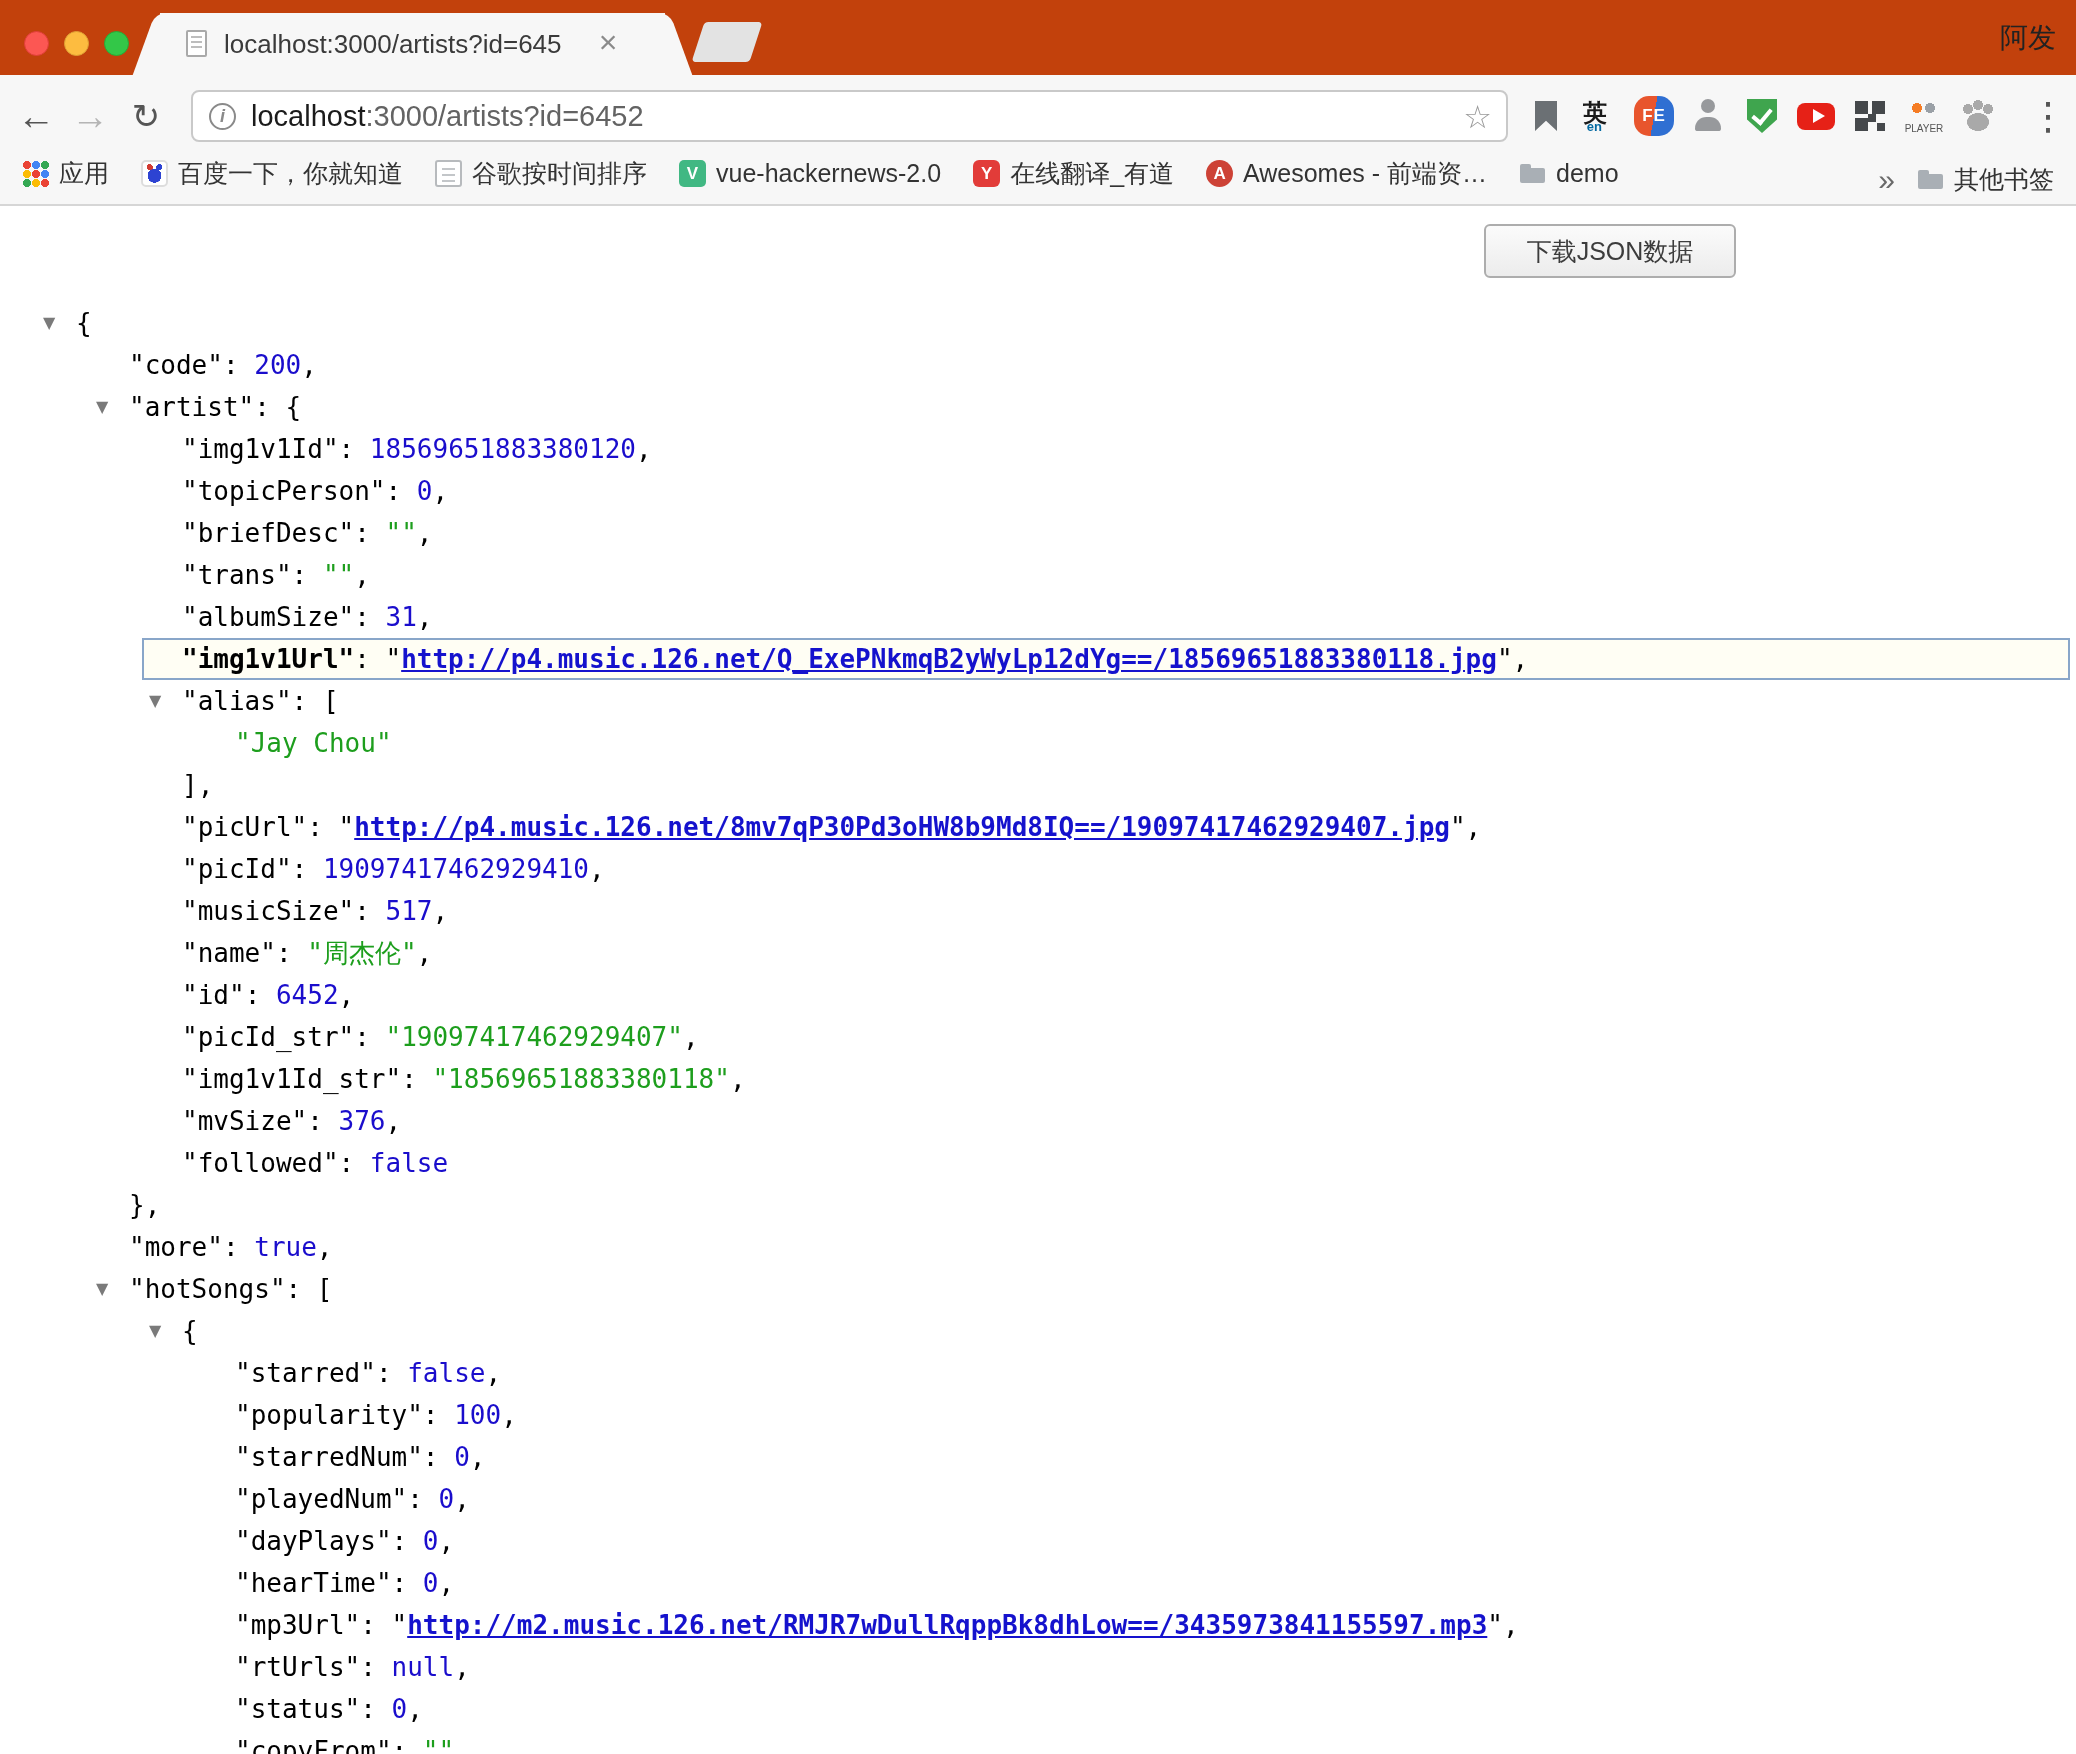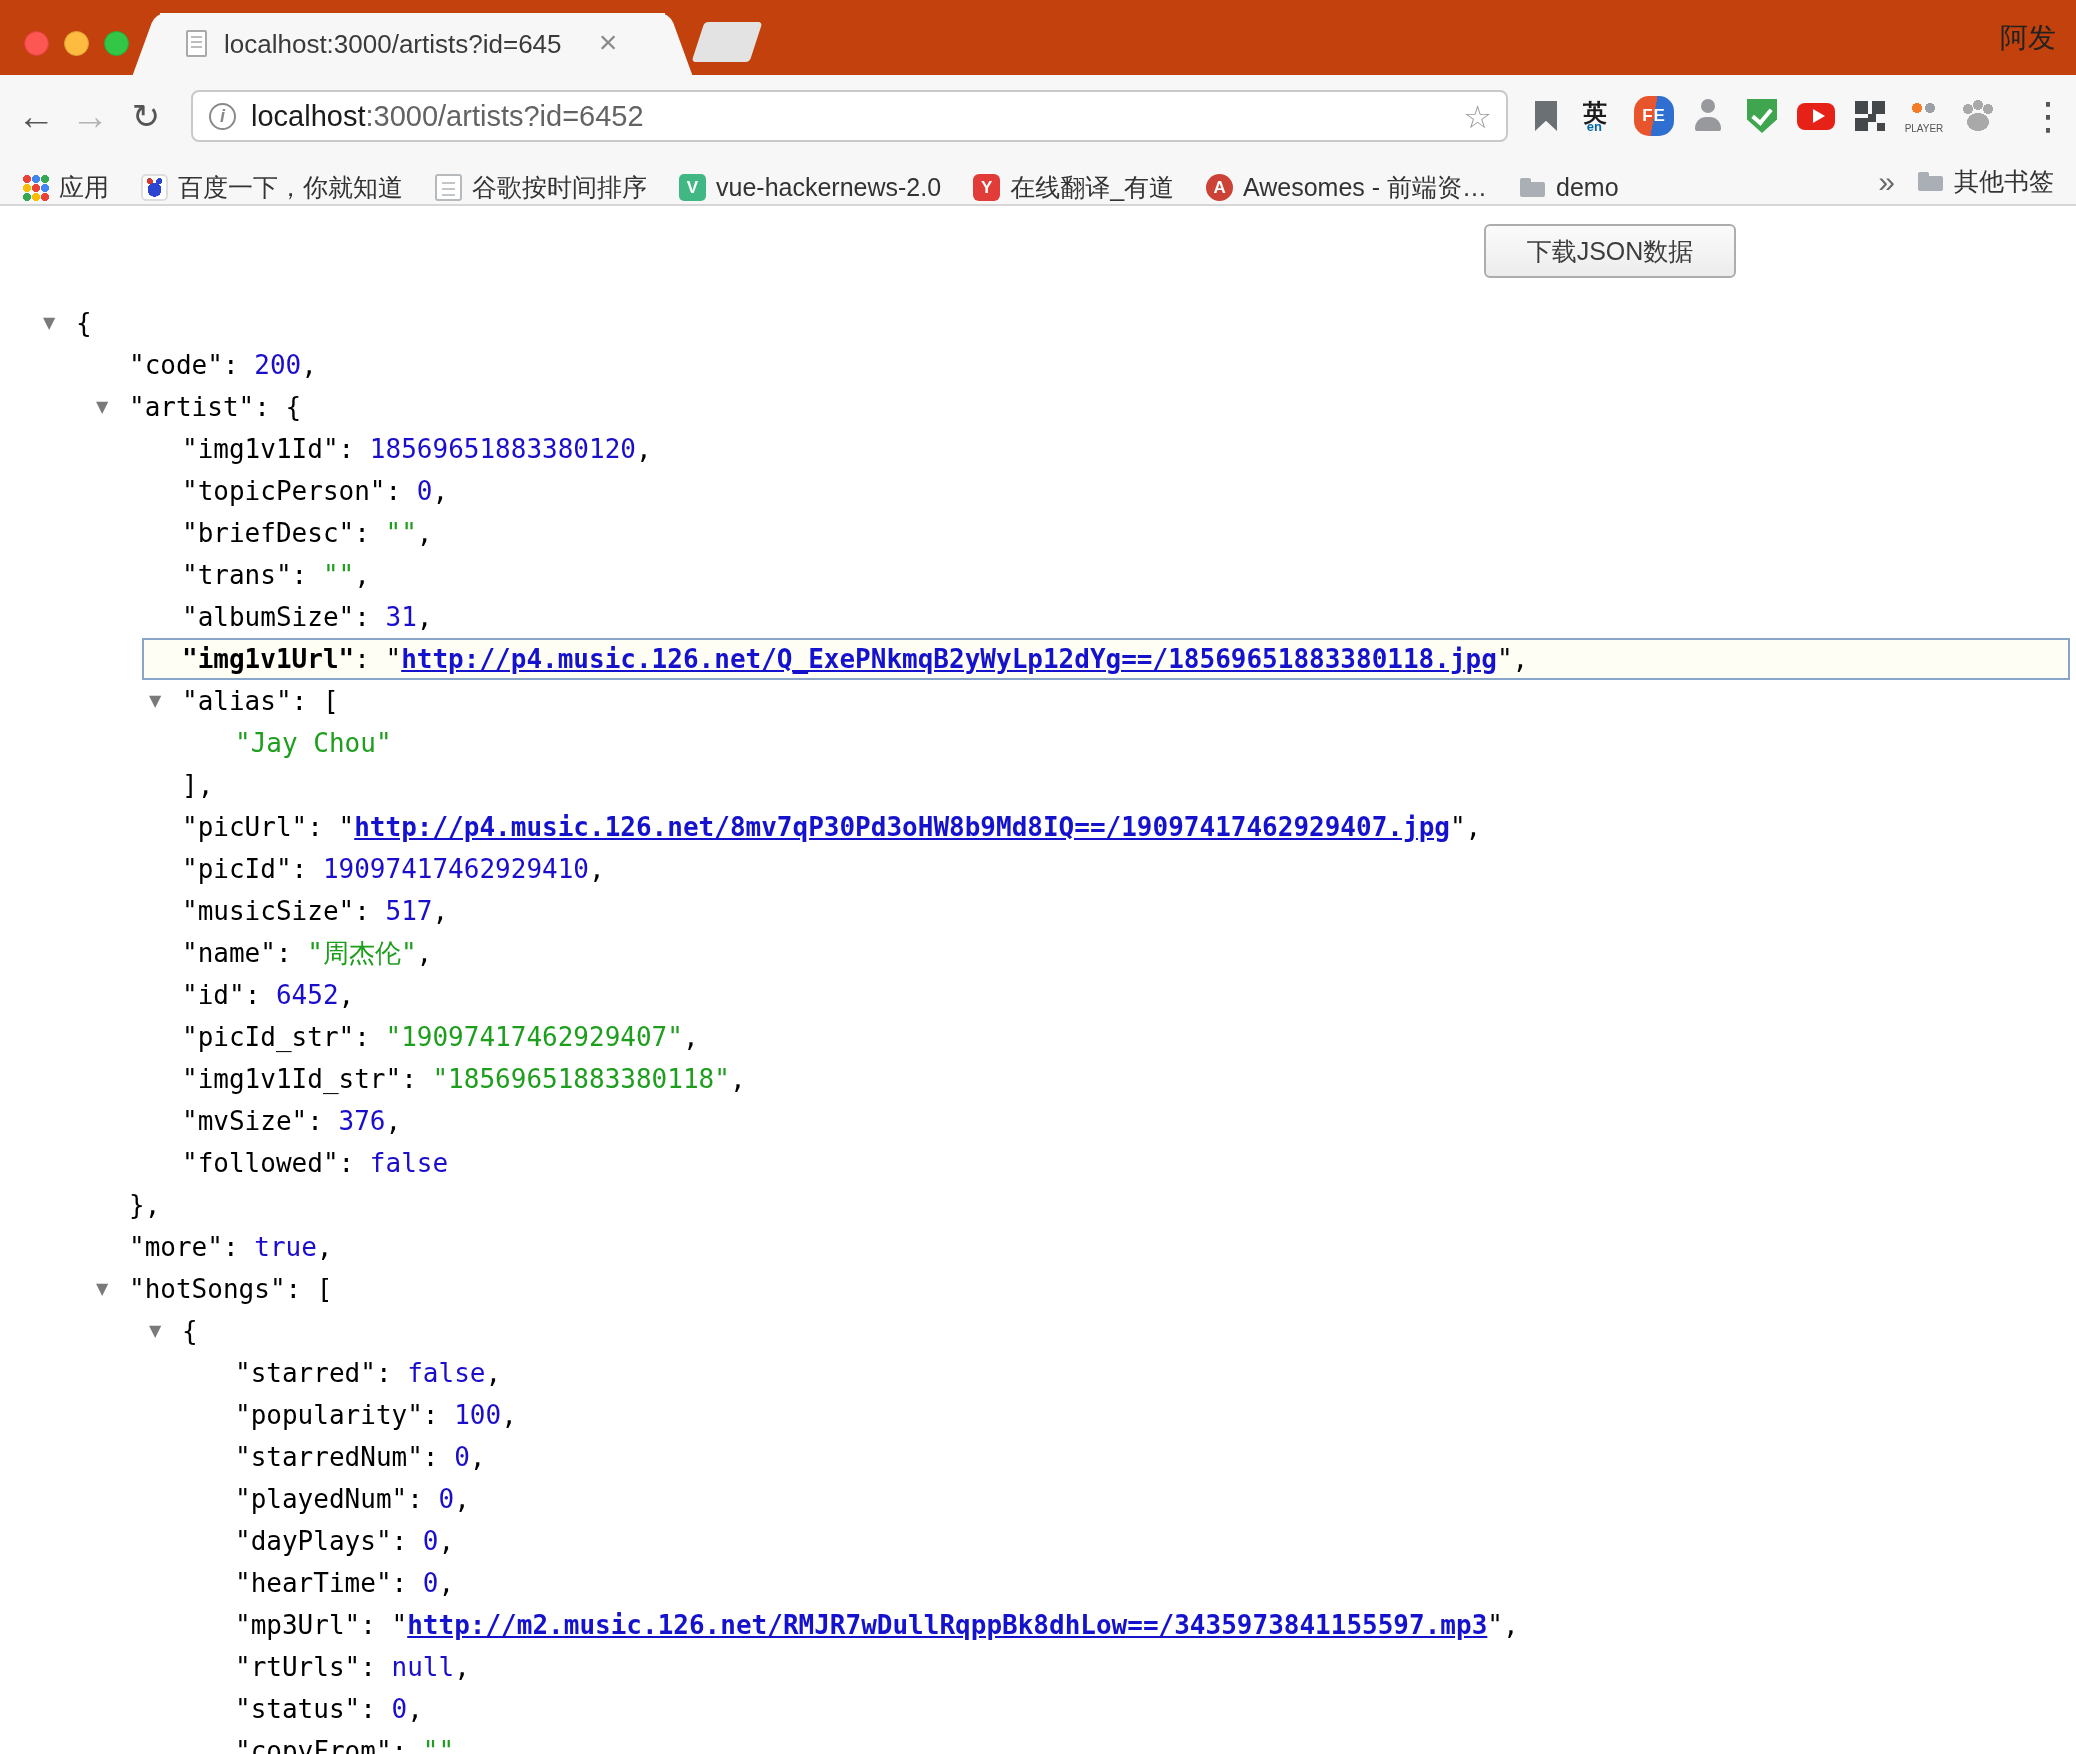--- a/index.html
+++ b/index.html
@@ -81,21 +81,21 @@
   .xi-player .xi-text{position:absolute;bottom:2px;left:0;right:0;text-align:center;
     font-size:10px;color:#555;font-weight:normal}
   .xi-paw::before{content:'';width:36px;height:32px;background:
     radial-gradient(circle 5px at 8px 9px,#a9a9a9 99%,transparent 100%),
     radial-gradient(circle 5px at 18px 5px,#a9a9a9 99%,transparent 100%),
     radial-gradient(circle 5px at 28px 9px,#a9a9a9 99%,transparent 100%),
     radial-gradient(ellipse 11px 9px at 18px 22px,#a9a9a9 99%,transparent 100%)}
 
   
   .bookmarks{position:absolute;top:157px;left:0;right:0;height:49px;background:#f7f7f7;
-    border-bottom:2px solid #d6d6d6;display:flex;align-items:flex-end;padding:0 22px;
+    border-bottom:2px solid #d6d6d6;display:flex;align-items:flex-start;padding:0 22px;
     font-size:25px;color:#333}
   .bm-list{display:flex;align-items:center;gap:32px;overflow:hidden;flex:1}
   .bm-right{display:flex;align-items:center;gap:22px;margin-left:auto}
   .bm-item{display:flex;align-items:center;gap:10px;white-space:nowrap}
   .bm-overflow{font-size:30px;color:#6a6a6a;line-height:45px}
   .bi{width:27px;height:27px;position:relative;flex:none;display:flex;align-items:center;
     justify-content:center;font-weight:bold;color:#fff;font-size:17px}
   .bi-apps{background-image:
     radial-gradient(circle 4px at 5px 5px,#ea4335 99%,transparent 100%),
     radial-gradient(circle 4px at 14px 5px,#4285f4 99%,transparent 100%),

